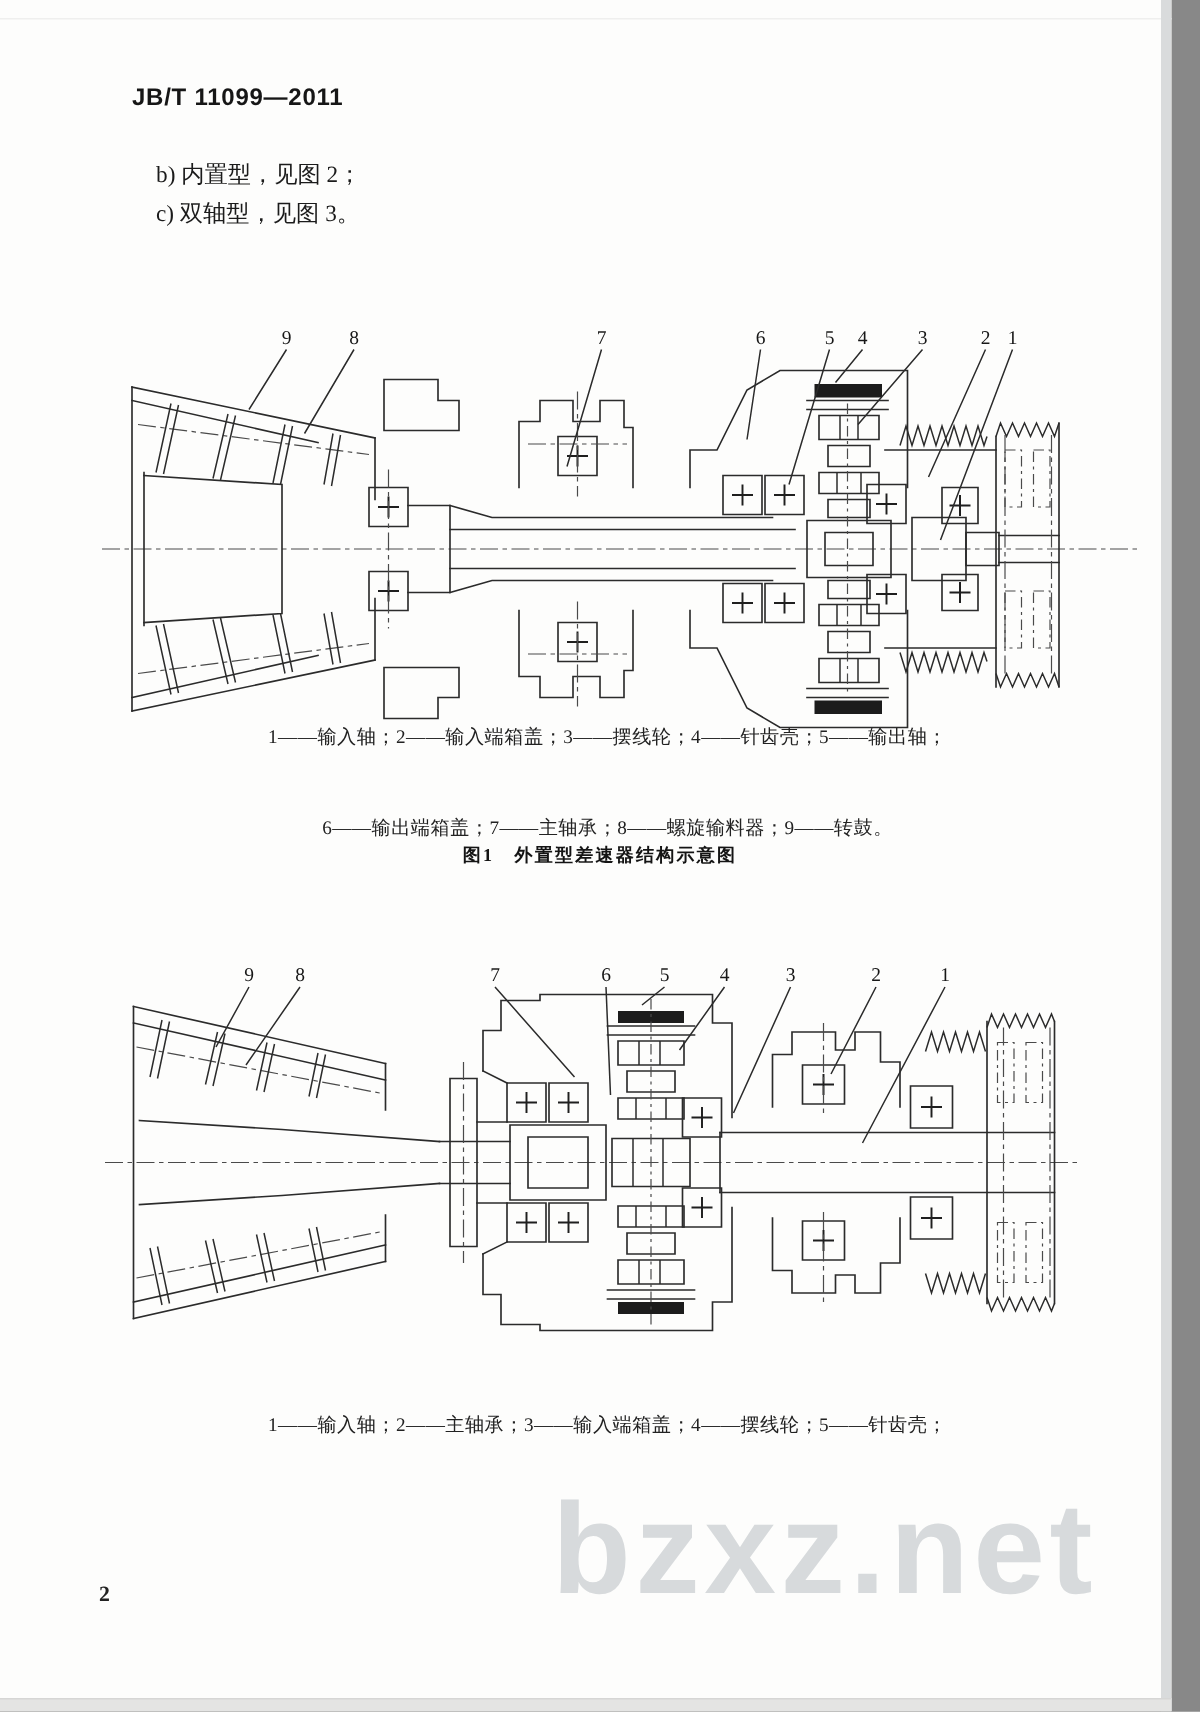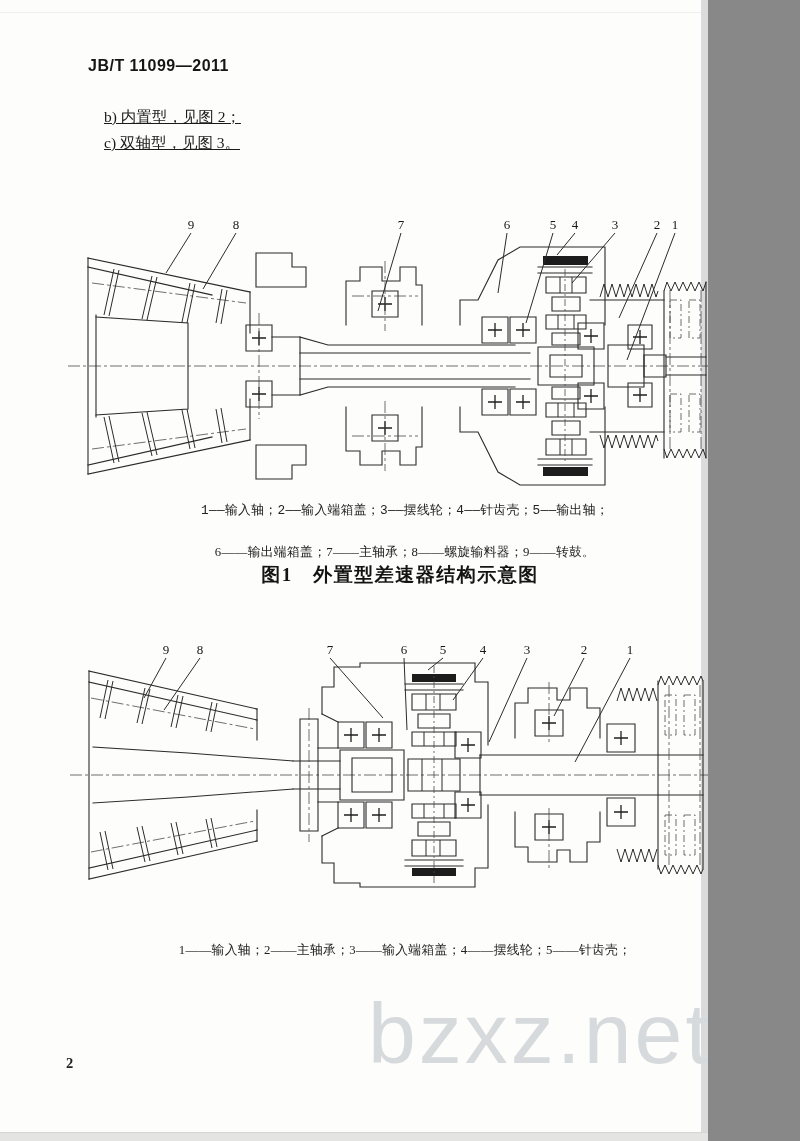--- a/index.html
+++ b/index.html
@@ -1,45 +1,45 @@
 <!DOCTYPE html>
 <html><head>
 <meta charset="utf-8">
 <style>
   html,body{margin:0;padding:0;background:#888;}
   .page{
     position:relative;
-    width:708px;height:1141px;
+    width:781px;height:1141px;
     background:#fdfdfc;
     overflow:hidden;
     font-family:"Liberation Serif","DejaVu Serif",serif;
     color:#1e1e1e;
   }
   .scan-top-line{position:absolute;left:0;top:12px;width:800px;height:1px;background:#efefee;}
   .scan-edge-right{position:absolute;top:0;right:0;width:7px;height:1141px;background:#d9dbdc;}
   .scan-edge-bottom{position:absolute;left:0;bottom:0;width:800px;height:8px;background:#e4e4e3;border-top:1px solid #d6d6d5;}
   .std-code{
     position:absolute;left:88px;top:57px;
     font-family:"Liberation Sans","DejaVu Sans",sans-serif;
     font-weight:bold;font-size:16px;letter-spacing:.5px;color:#161616;
   }
-  .intro{position:absolute;left:104px;top:104px;font-size:15.5px;line-height:26px;color:#1b1b1b;text-decoration:underline;}
+  .intro{position:absolute;left:104px;top:104px;font-size:15.5px;line-height:26px;color:#1b1b1b;}
   .fig-svg{position:absolute;}
   .legend{
     position:absolute;left:30px;width:750px;text-align:center;
     font-size:12.8px;color:#222;letter-spacing:.3px;white-space:nowrap;
   }
   .caption{
     position:absolute;left:0px;width:800px;text-align:center;
-    font-weight:bold;font-size:19px;letter-spacing:1.5px;color:#141414;z-index:2;
+    font-weight:bold;font-size:12px;letter-spacing:1.5px;color:#141414;z-index:2;
   }
   .watermark{
     position:absolute;left:368px;top:984px;z-index:1;
     font-family:"Liberation Sans","DejaVu Sans",sans-serif;
-    font-weight:normal;font-size:86px;letter-spacing:3px;
+    font-weight:bold;font-size:86px;letter-spacing:3px;
     color:#d7dadc;user-select:none;
   }
   .page-num{position:absolute;left:66px;top:1055px;font-size:14.5px;font-weight:bold;color:#222;}
   
   .k{stroke:#2b2b2b;stroke-width:1.1;fill:none;stroke-linecap:square;stroke-linejoin:miter;}
   .k2{stroke:#2b2b2b;stroke-width:1;fill:none;}
   .cl{stroke:#4a4a4a;stroke-width:.8;fill:none;stroke-dasharray:12 3 3 3;}
   .cld{stroke:#4a4a4a;stroke-width:.8;fill:none;stroke-dasharray:7 3 2 3;}
   .f{fill:#1c1c1c;stroke:none;}
   .plus{stroke:#1f1f1f;stroke-width:1.3;fill:none;}
@@ -167,21 +167,21 @@
       <text class="callout" x="447" y="24">6</text>
       <text class="callout" x="493" y="24">5</text>
       <text class="callout" x="515" y="24">4</text>
       <text class="callout" x="555" y="24">3</text>
       <text class="callout" x="597" y="24">2</text>
       <text class="callout" x="615" y="24">1</text>
       <path class="k2" d="M131,28 L106,68 M176,28 L143,84 M341,28 L318,106 M447,28 L438,88 M493,28 L466,118 M515,28 L497,50 M555,28 L512,78 M597,28 L559,113 M615,28 L567,155"></path>
     </g>
   </svg>
 
-  <div class="legend" style="top:502px;font-family:Liberation Mono, monospace;">1——输入轴；2——输入端箱盖；3——摆线轮；4——针齿壳；5——输出轴；</div>
+  <div class="legend" style="top:483px;">1——输入轴；2——输入端箱盖；3——摆线轮；4——针齿壳；5——输出轴；</div>
   <div class="legend" style="top:544px;">6——输出端箱盖；7——主轴承；8——螺旋输料器；9——转鼓。</div>
   <div class="caption" style="top:562px;">图1　外置型差速器结构示意图</div>
 
   <svg class="fig-svg z2" style="left:60px;top:630px;" width="710" height="310" viewBox="0 0 710 310">
 
     <g>
       <path class="cl" d="M10,145 L660,145"></path>
     </g>
 
     <g>

